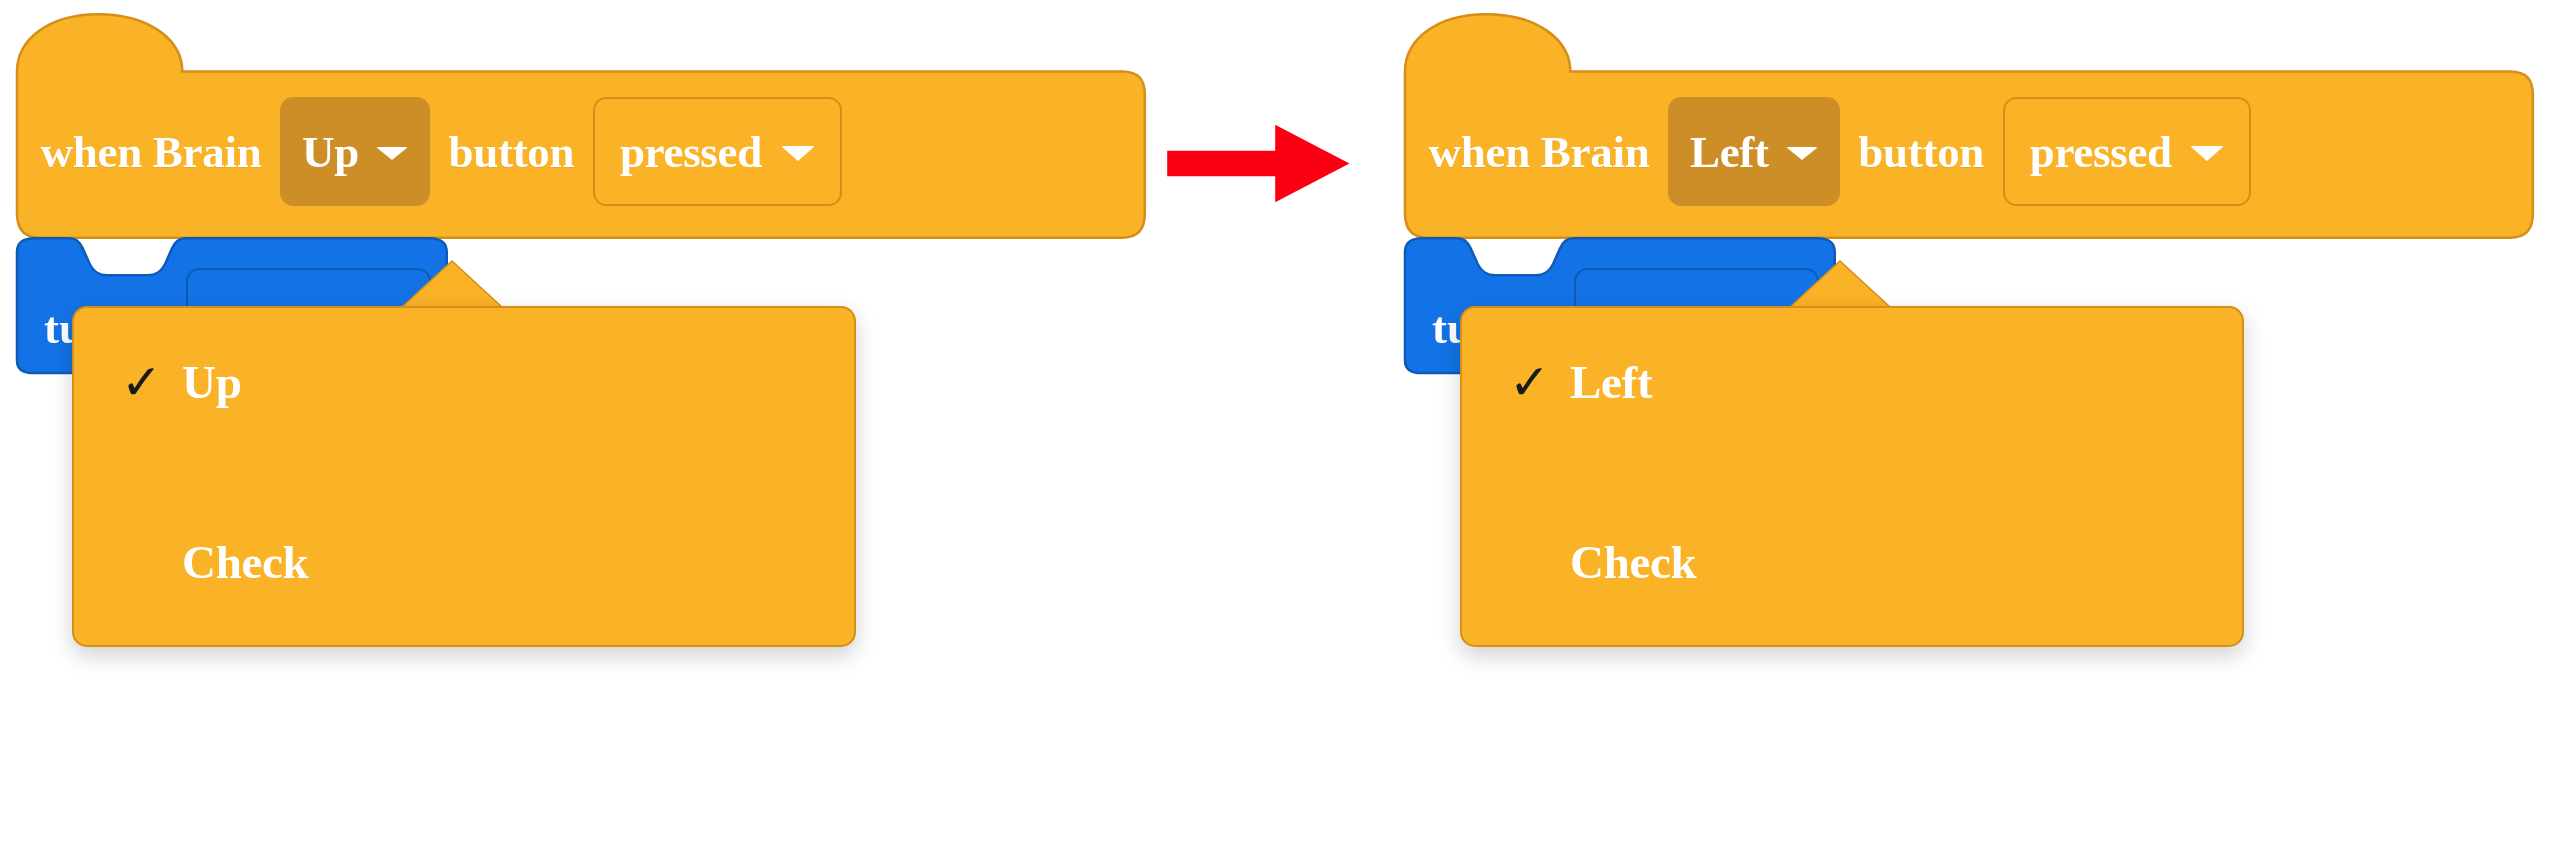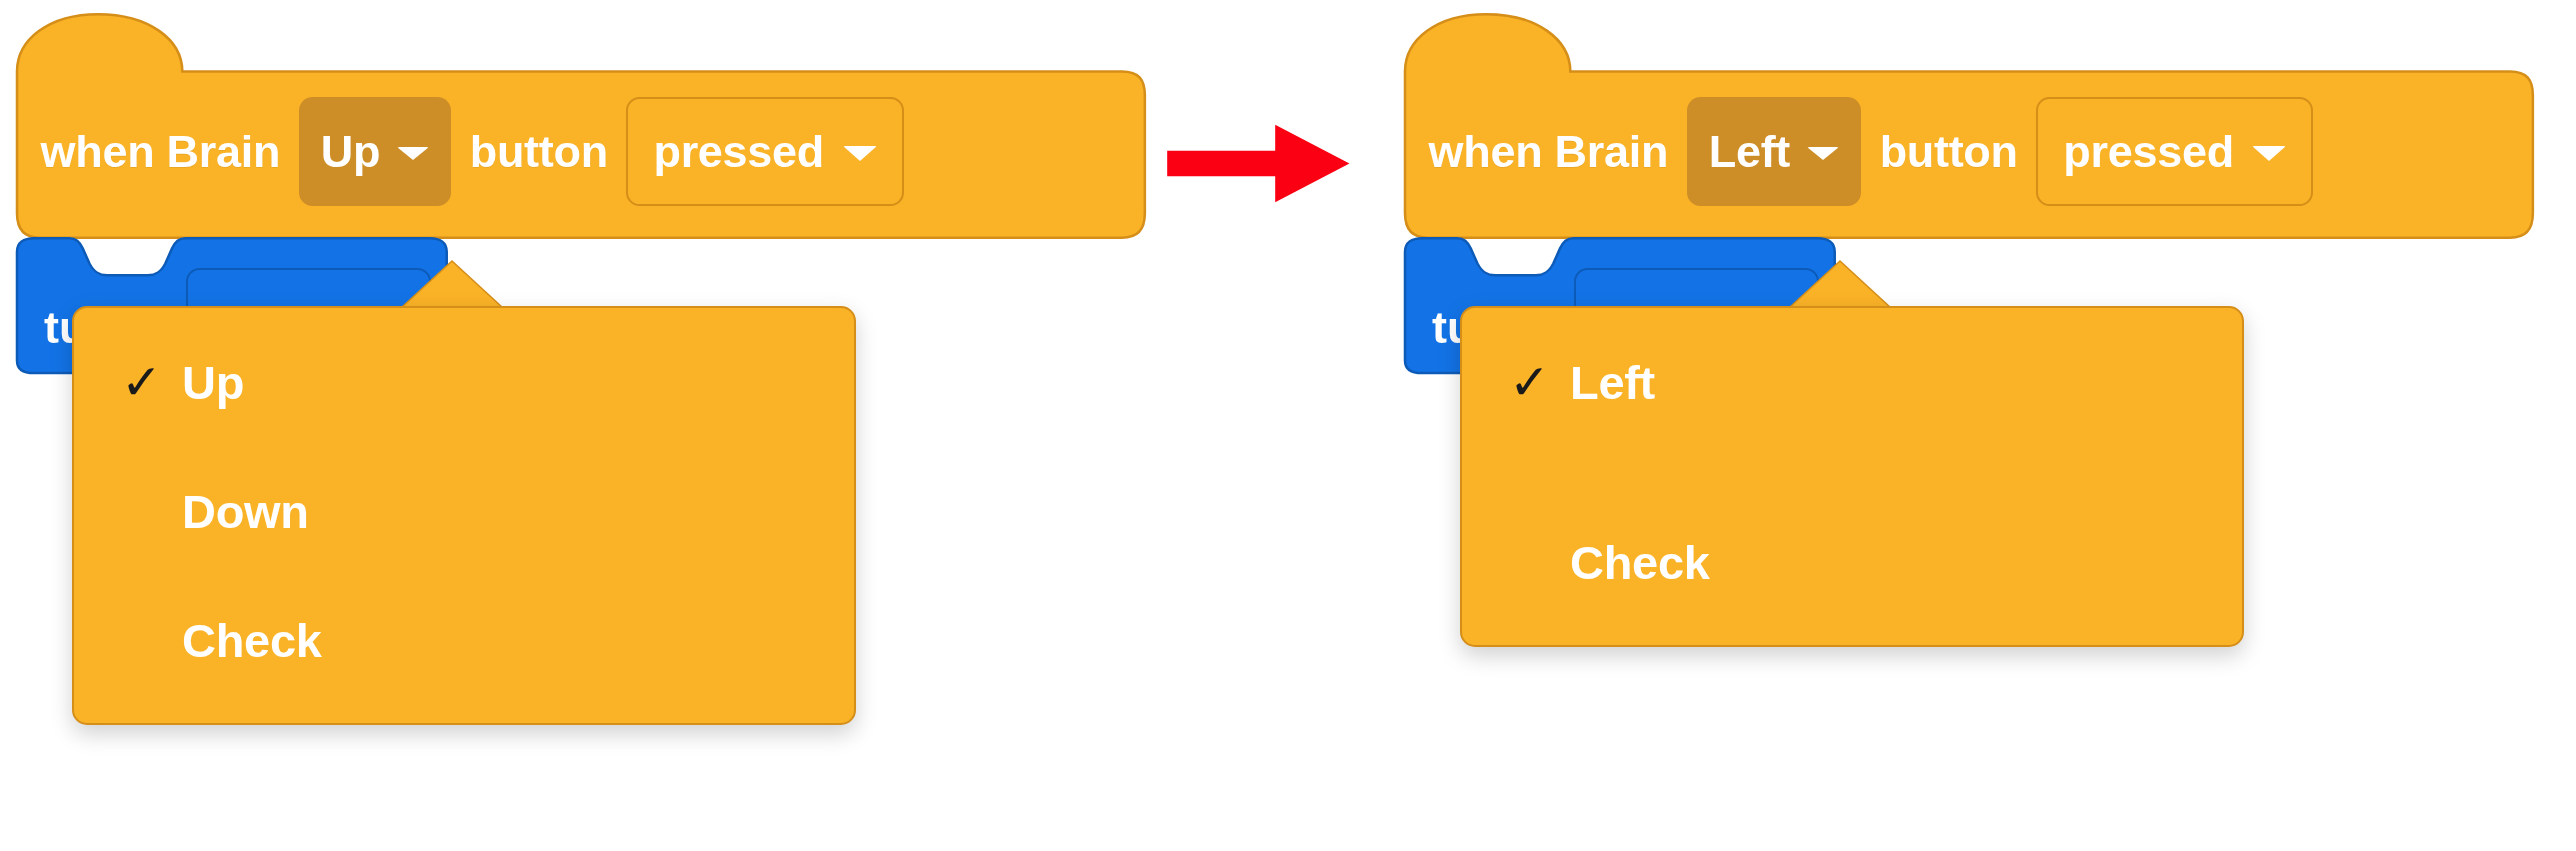--- a/index.html
+++ b/index.html
@@ -2,21 +2,21 @@
 <html style="font-size:13.5px"><head>
 <meta charset="utf-8">
 <title>VEX Block Dropdown Comparison</title>
 <style>
   html,body{margin:0;padding:0;background:#ffffff;}
   body{
     width:2576px;height:852px;position:relative;overflow:hidden;
     font-family:"Liberation Sans", sans-serif;
     -webkit-font-smoothing:antialiased;
   }
-  .stage{position:absolute;inset:0;}
+  .stage{position:absolute;inset:0;font-family:Liberation Serif, serif;}
 
   
   .panel{position:absolute;top:0;height:852px;}
   #panel-left{left:0;width:1181px;}
   #panel-right{left:1388px;width:1188px;}
 
   
   .hat-block{
     position:absolute;
     left:17px;top:14.3px;
@@ -224,24 +224,20 @@
 
     <div class="menu-pointer" style="left:401px;top:262px;"></div>
     <div class="menu" style="left:72px;top:306px;">
 
       <div class="menu-item">
         <span class="menu-check">✓</span>
         <span class="menu-text">Up</span>
       </div>
       <div class="menu-spacer"></div>
 
-      <div class="menu-item">
-        <span class="menu-check empty">✓</span>
-        <span class="menu-text">Down</span>
-      </div>
       <div class="menu-spacer"></div>
 
       <div class="menu-item">
         <span class="menu-check empty">✓</span>
         <span class="menu-text">Check</span>
       </div>
 
     </div>
 
     <div class="arrow">

